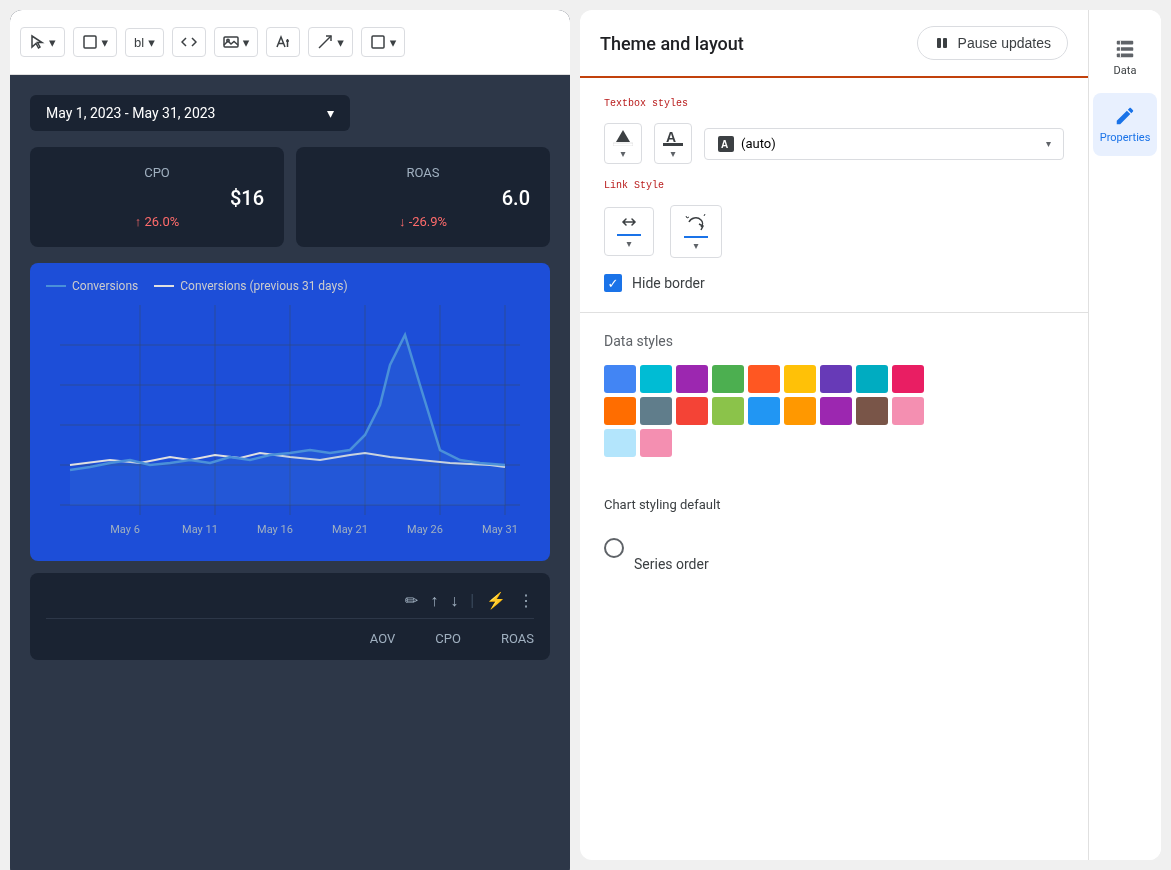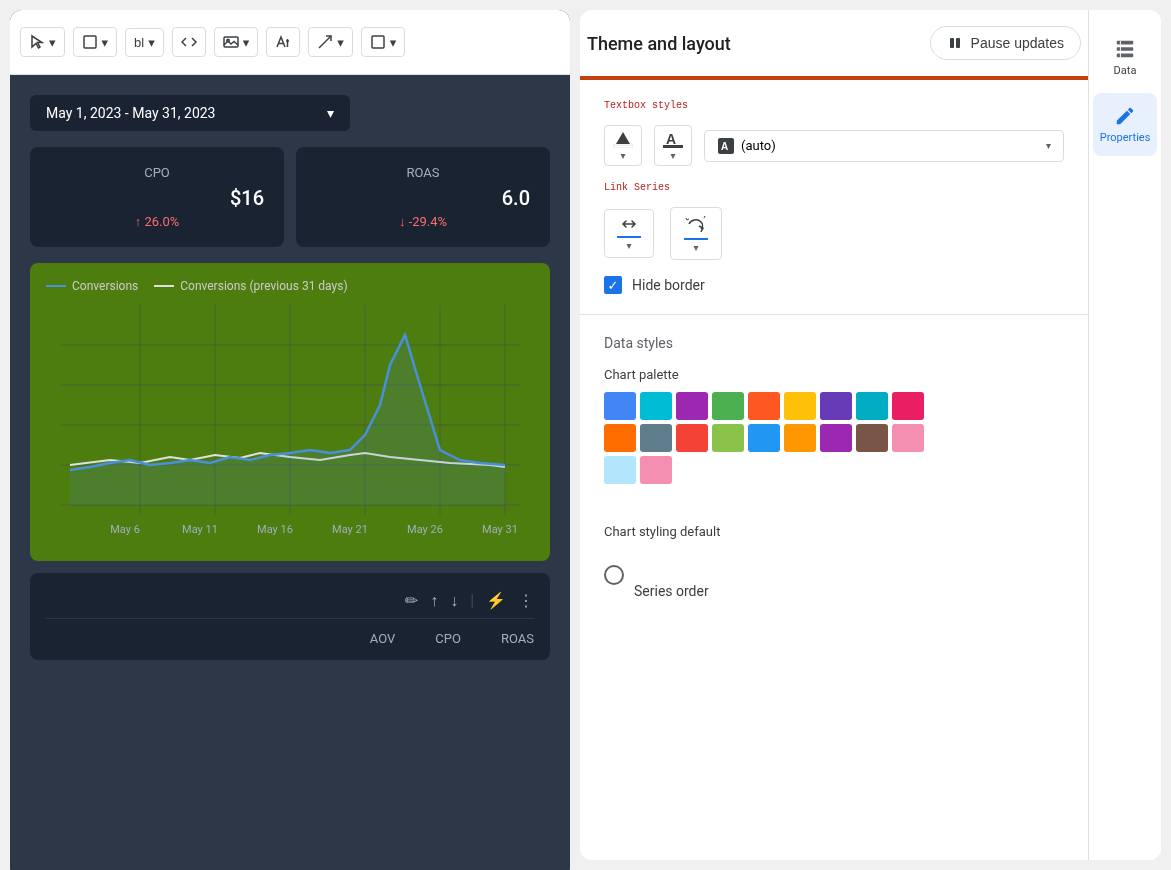--- a/index.html
+++ b/index.html
@@ -122,21 +122,21 @@
     }
 
     .metric-change.up { color: #ff6b6b; }
     .metric-change.down { color: #ff6b6b; }
 
     .arrow-up::before { content: '↑ '; }
     .arrow-down::before { content: '↓ '; }
 
     
     .chart-card {
-      background: #4d7c0f;
+      background: #1d4ed8;
       border-radius: 8px;
       padding: 16px;
       margin-bottom: 12px;
     }
 
     .chart-legend {
       display: flex;
       gap: 16px;
       margin-bottom: 12px;
       font-size: 12px;
@@ -208,22 +208,22 @@
       padding: 0;
       overflow-y: auto;
       border-right: 1px solid #e0e0e0;
     }
 
     
     .panel-header {
       display: flex;
       align-items: center;
       justify-content: space-between;
-      padding: 16px 7px;
-      border-bottom: 4px solid #c2410c;
+      padding: 16px 20px;
+      border-bottom: 2px solid #c2410c;
     }
 
     .panel-title {
       font-size: 18px;
       font-weight: 500;
       color: #202124;
     }
 
     .pause-btn {
       display: flex;
@@ -543,21 +543,21 @@
           <div class="metric-label">CPO</div>
           <div class="metric-value">$16</div>
           <div class="metric-change up">
             <span class="arrow-up"></span><span>26.0%</span>
           </div>
         </div>
         <div class="metric-card">
           <div class="metric-label">ROAS</div>
           <div class="metric-value">6.0</div>
           <div class="metric-change down">
-            <span class="arrow-down"></span><span>-29.4%</span>
+            <span class="arrow-down"></span><span>-26.9%</span>
           </div>
         </div>
       </div>
 
       <div class="chart-card">
         <div class="chart-legend">
           <div class="legend-item">
             <div class="legend-line" style="background:#4a90d9;"></div>
             <span>Conversions</span>
           </div>
@@ -657,21 +657,21 @@
             <svg width="18" height="18" viewBox="0 0 18 18">
               <rect x="1" y="1" width="16" height="16" rx="2" fill="#3c4043"></rect>
               <text x="4" y="13" font-size="10" font-family="Arial" fill="#fff" font-weight="bold">A</text>
             </svg>
             <span>(auto)</span>
             <span style="flex:1;"></span>
             <span style="font-size:10px;color:#5f6368;">▾</span>
           </div>
         </div>
 
-        <div class="section-title" style="margin-top:16px;">Link Series</div>
+        <div class="section-title" style="margin-top:16px;">Link Style</div>
         <div class="link-style-row">
 
           <div class="link-btn">
             <div class="link-icon-row">
               <svg width="22" height="16" viewBox="0 0 22 16" fill="none">
                 <path d="M6 8H16M8 5L5 8L8 11M14 5L17 8L14 11" stroke="#3c4043" stroke-width="1.5" stroke-linecap="round"></path>
               </svg>
             </div>
             <div class="link-underline"></div>
             <span style="font-size:10px;color:#5f6368;">▾</span>
@@ -696,21 +696,20 @@
           <div class="checkbox-box">
             <span class="checkbox-check">✓</span>
           </div>
           <span class="checkbox-label">Hide border</span>
         </div>
       </div>
 
       <div class="data-section">
         <div class="data-section-title">Data styles</div>
 
-        <div class="chart-palette-label">Chart palette</div>
 
         <div class="palette-grid">
           <div class="palette-row">
             <div class="palette-swatch" style="background:#4285f4;"></div>
             <div class="palette-swatch" style="background:#00bcd4;"></div>
             <div class="palette-swatch" style="background:#9c27b0;"></div>
             <div class="palette-swatch" style="background:#4caf50;"></div>
             <div class="palette-swatch" style="background:#ff5722;"></div>
             <div class="palette-swatch" style="background:#ffc107;"></div>
             <div class="palette-swatch" style="background:#673ab7;"></div>

